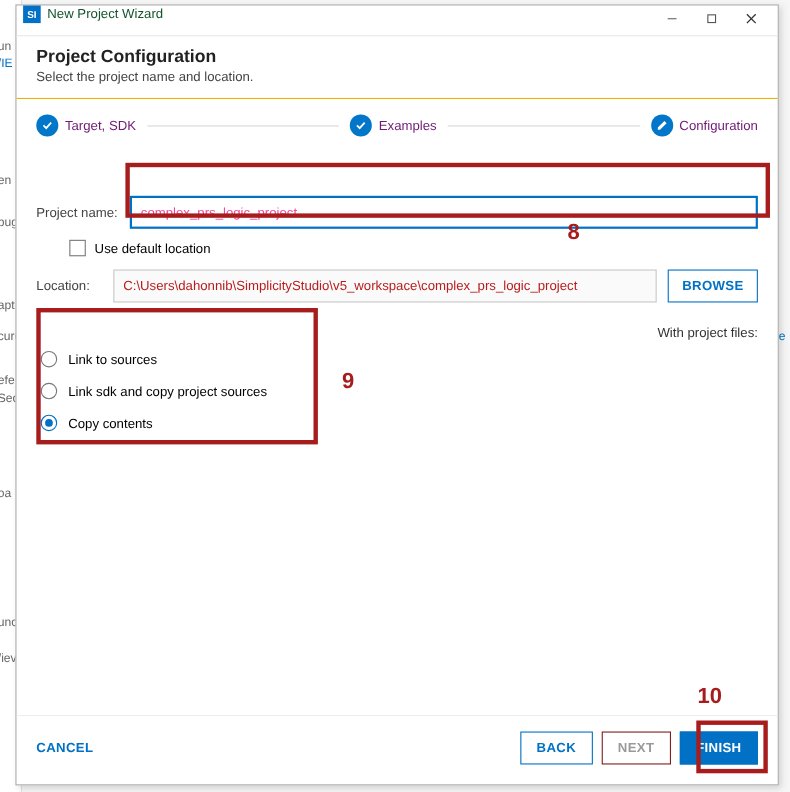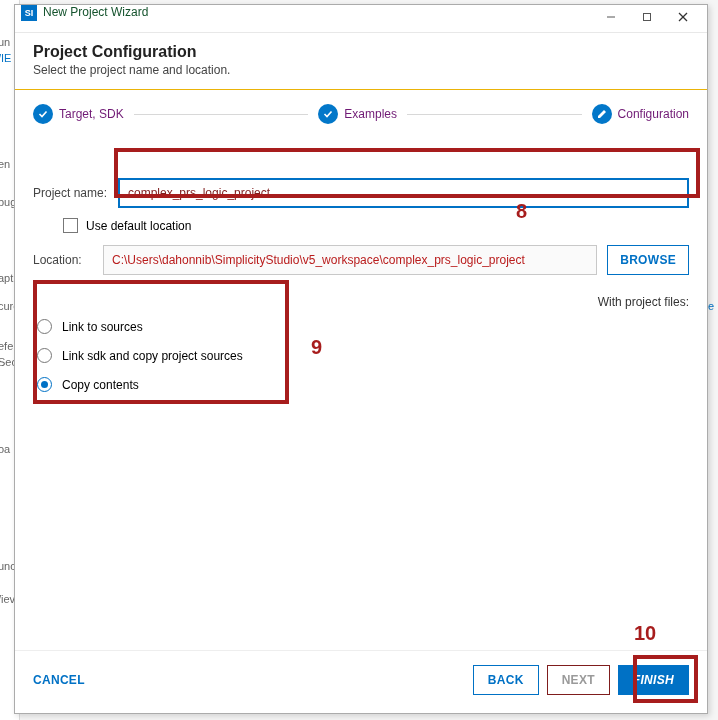--- a/index.html
+++ b/index.html
@@ -90,21 +90,21 @@
     position: relative;
   }
   .row { display: flex; align-items: center; margin-bottom: 10px; }
   .field-label { font-size: 12px; color: #444; width: 85px; flex-shrink: 0; }
   .text-input {
     flex: 1;
     height: 30px;
     border: 2px solid #0071c5;
     padding: 0 8px;
     font-size: 12px;
-    color: #7f1d1d;
+    color: #ec4899;
     outline: none;
     font-family: inherit;
   }
   .loc-input {
     flex: 1;
     height: 30px;
     border: 1px solid #c8c8c8;
     background: #fafafa;
     padding: 0 8px;
     font-size: 12px;
@@ -170,21 +170,21 @@
     border: none; background: transparent; color: #0071c5;
     padding-left: 0;
   }
   .btn-outline {
     border: 1px solid #0071c5; background: #fff; color: #0071c5;
   }
   .btn-disabled {
     border: 1px solid #7f1d1d; background: #fff; color: #9a9a9a; text-align: center;
   }
   .btn-primary {
-    border: 1px solid #0071c5; background: #0071c5; color: #fff; font-style: italic;
+    border: 1px solid #0071c5; background: #0071c5; color: #fff;
   }
   .callout-box {
     position: absolute;
     border: 4px solid #a71d1d;
     pointer-events: none;
   }
   .callout-num {
     position: absolute;
     color: #a71d1d;
     font-size: 20px;

